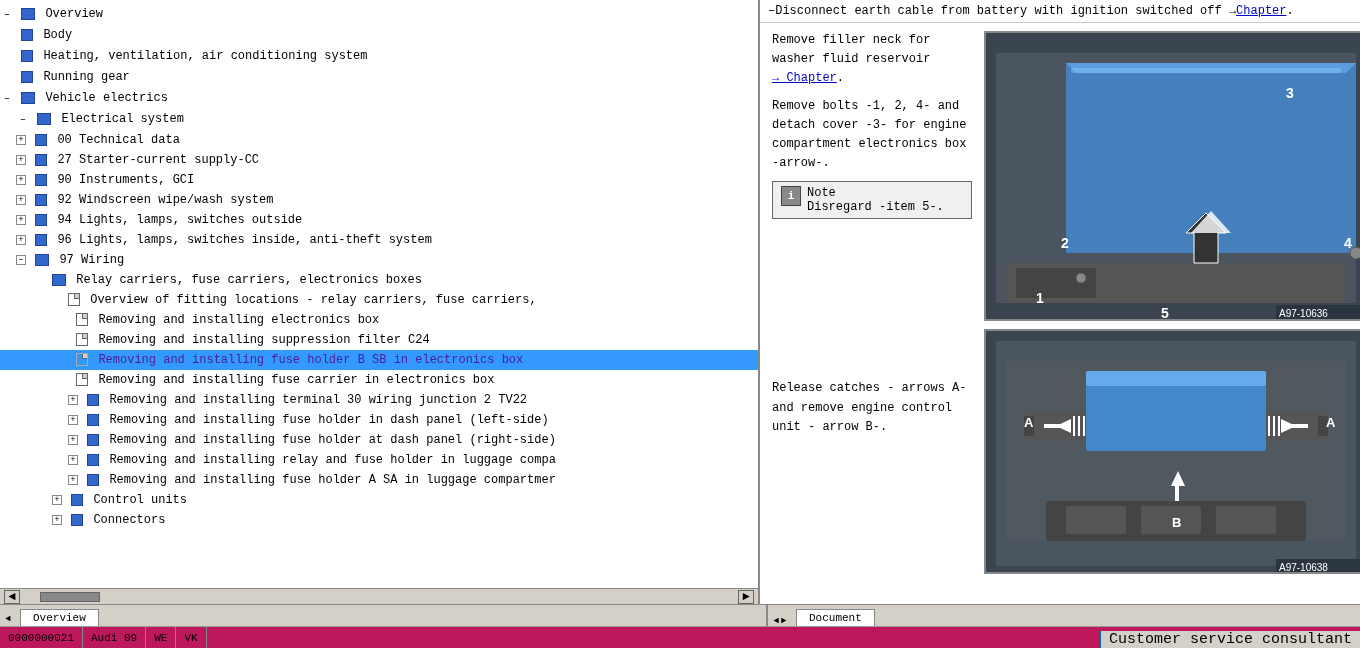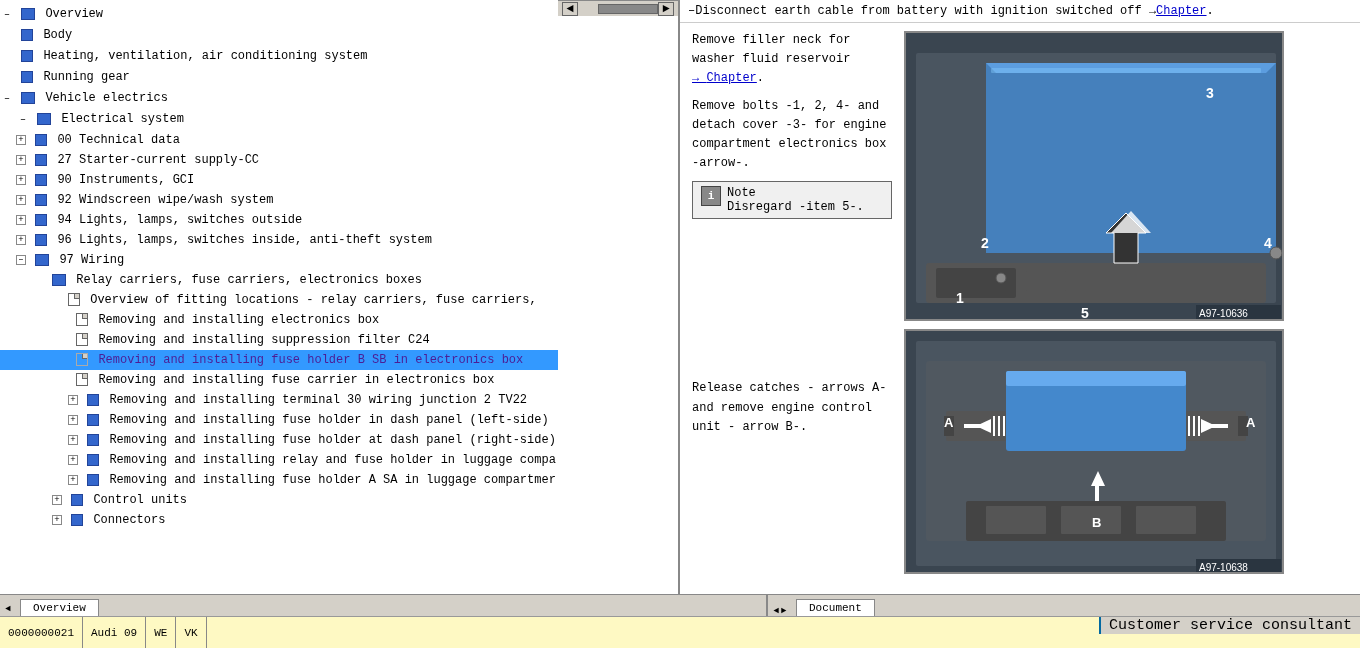--- a/index.html
+++ b/index.html
@@ -1,21 +1,21 @@
 <!DOCTYPE html>
 <html><head>
   <meta charset="utf-8">
   <style>
     * { margin: 0; padding: 0; box-sizing: border-box; }
     body { font-family: 'Courier New', monospace; font-size: 12px; background: #d4d0c8; width: 1360px; height: 648px; overflow: hidden; display: flex; flex-direction: column; }
 
     .main-container { display: flex; flex: 1; overflow: hidden; }
 
     
-    .left-panel { width: 680px; background: #ffffff; border-right: 2px solid #888; display: flex; flex-direction: row; overflow: hidden; }
+    .left-panel { width: 760px; background: #ffffff; border-right: 2px solid #888; display: flex; flex-direction: column; overflow: hidden; }
     .tree-container { flex: 1; overflow-y: auto; overflow-x: auto; padding: 4px 0; }
     .tree-item { white-space: nowrap; line-height: 18px; padding: 1px 0; cursor: pointer; }
     .tree-item.selected { background: #3399ff; color: #4c1d95; }
     .indent-0 { padding-left: 4px; }
     .indent-1 { padding-left: 20px; }
     .indent-2 { padding-left: 16px; }
     .indent-3 { padding-left: 52px; }
     .indent-4 { padding-left: 68px; }
     .expand-icon { display: inline-block; width: 10px; font-size: 10px; }
 
@@ -41,21 +41,21 @@
     .note-box { border: 1px solid #666; background: #f0f0f0; padding: 4px 8px; margin: 6px 0; display: flex; align-items: flex-start; gap: 6px; font-size: 12px; }
     .note-icon { width: 20px; height: 20px; background: #888; border: 1px solid #444; display: flex; align-items: center; justify-content: center; color: white; font-size: 11px; font-weight: bold; flex-shrink: 0; }
 
     .content-layout { display: flex; gap: 12px; }
     .text-col { flex: 0 0 200px; }
     .images-col { flex: 1; }
 
     .scrollbar-h { height: 16px; background: #d4d0c8; border-top: 1px solid #888; display: flex; align-items: center; padding: 0 4px; }
     .scroll-thumb { width: 60px; height: 10px; background: #888; border: 1px solid #666; margin-left: 20px; }
 
-    .status-bottom { height: 32px; background: #fef9c3; border-top: 1px solid #999; display: flex; align-items: flex-start; justify-content: space-between; font-size: 11px; }
+    .status-bottom { height: 22px; background: #be185d; border-top: 1px solid #999; display: flex; align-items: flex-end; justify-content: space-between; font-size: 11px; }
     .status-segments { display: flex; height: 100%; }
     .status-seg { padding: 0 8px; border-right: 1px solid #888; display: flex; align-items: center; font-size: 11px; }
     .status-seg-right { padding: 0 8px; border-left: 2px solid #0369a1; display: flex; align-items: center; font-size: 15px; margin-left: auto; background: #d4d0c8; }
   </style>
 </head>
 <body>
 
 <div class="main-container">
 
   <div class="left-panel">

